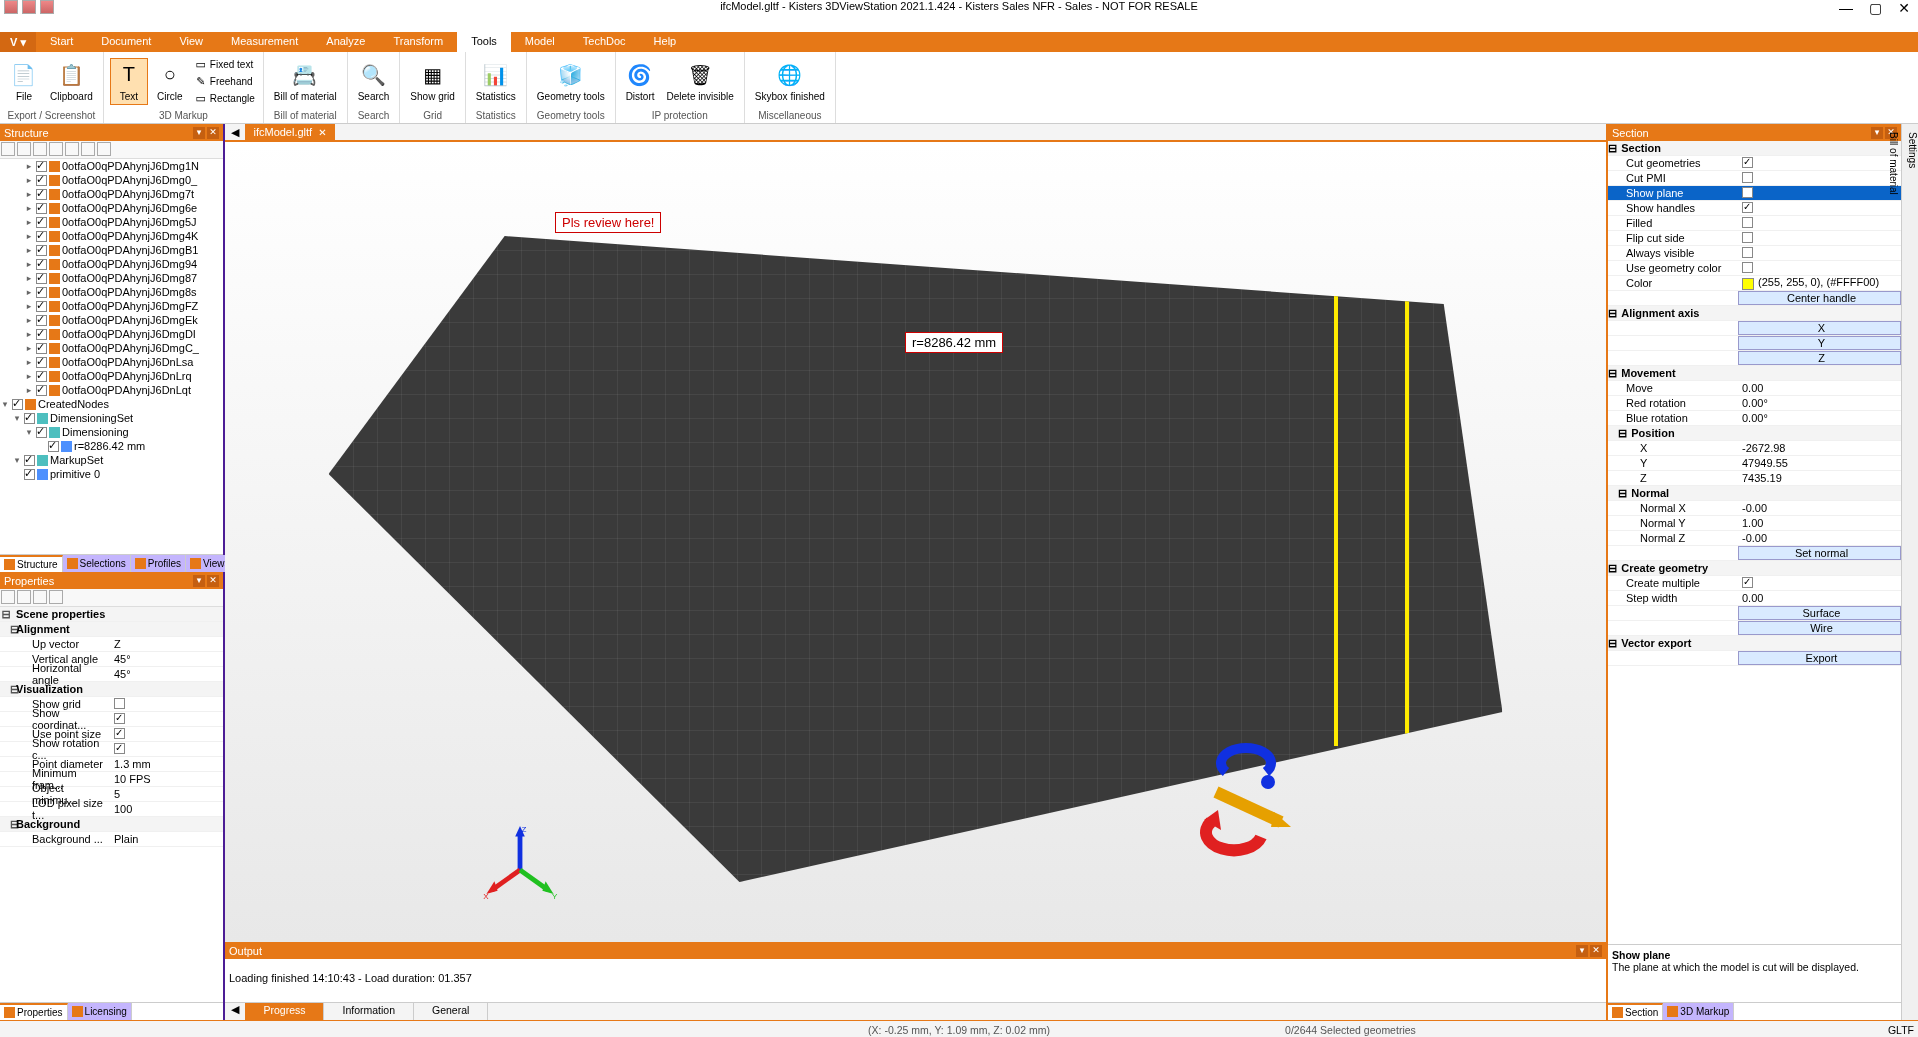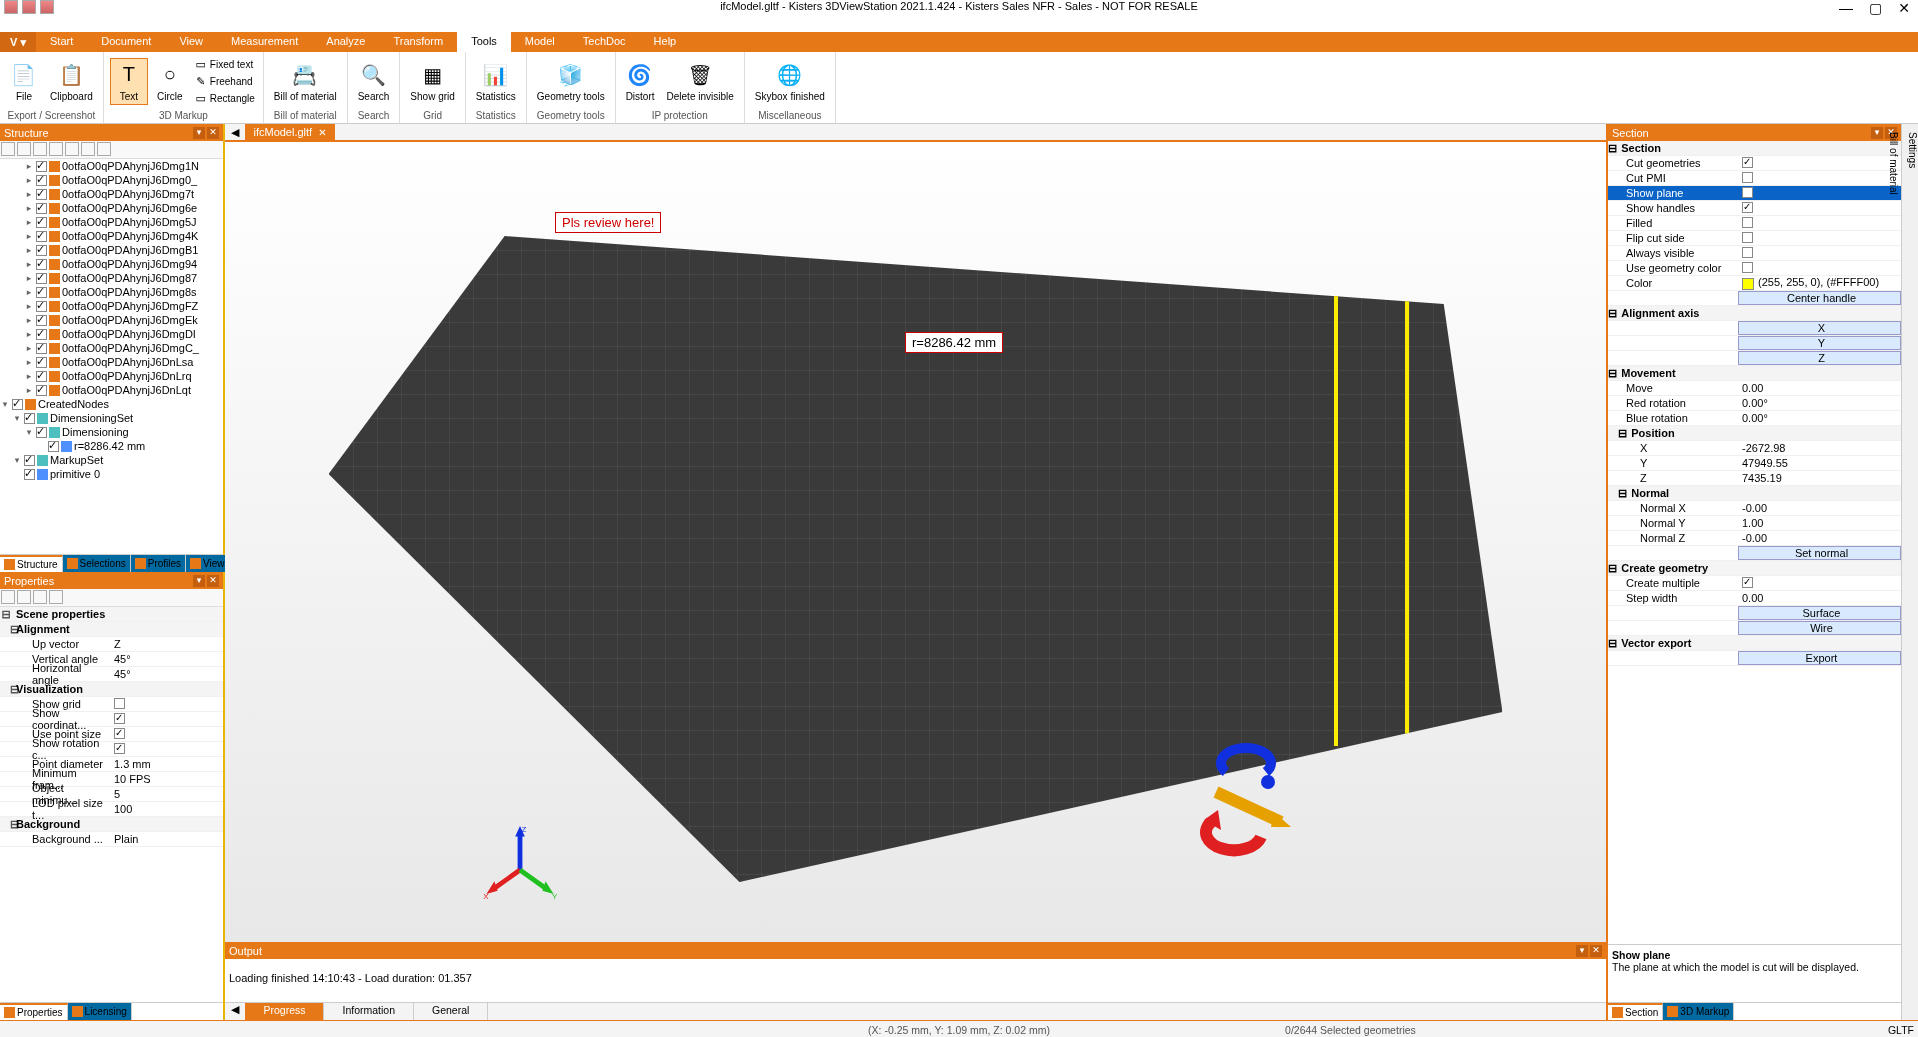--- a/index.html
+++ b/index.html
@@ -27,21 +27,21 @@
 .rbtn .ricon { width: 28px; height: 28px; display: flex; align-items: center; justify-content: center; font-size: 20px; }
 .rbtn .rlabel { font-size: 10px; text-align: center; line-height: 1.1; }
 .rbtn.sm { flex-direction: row; padding: 1px 2px; }
 .rbtn.sm .ricon { width: 14px; height: 14px; font-size: 11px; }
 .rbtn.sm .rlabel { font-size: 10px; }
 .rbtn.active { background: #ffe0b0; border: 1px solid #e67817; }
 .vstack { display: flex; flex-direction: column; gap: 1px; }
 
 
 .main { display: flex; height: 896px; }
-.col-left { width: 225px; display: flex; flex-direction: column; border-right: 2px solid #eab308; }
+.col-left { width: 225px; display: flex; flex-direction: column; border-right: 2px solid #4c1d95; }
 .col-center { flex: 1; display: flex; flex-direction: column; }
 .col-right { width: 295px; display: flex; flex-direction: column; border-left: 2px solid #e67817; }
 .col-right-rail { width: 17px; background: #f0f0f0; border-left: 1px solid #ccc; writing-mode: vertical-rl; text-orientation: mixed; font-size: 10px; padding-top: 8px; display:flex; flex-direction:column; gap:8px; }
 
 
 .panel-head { height: 17px; background: #e67817; color: #fff; display: flex; align-items: center; padding: 0 4px; font-size: 11px; }
 .panel-head .phx { margin-left: auto; display: flex; gap: 2px; }
 .panel-head .phx span { width: 12px; height: 12px; background: #c55f10; display: inline-block; text-align: center; line-height: 11px; font-size: 9px; }
 
 
@@ -51,21 +51,21 @@
 .tree-row { display: flex; align-items: center; height: 14px; white-space: nowrap; }
 .tree-row .exp { width: 10px; text-align: center; color: #666; font-size: 9px; }
 .tree-row .chk { width: 11px; height: 11px; border: 1px solid #888; background: #fff; margin: 0 2px; position: relative; }
 .tree-row .chk.on::after { content: "✓"; position: absolute; top: -3px; left: -1px; font-size: 11px; color: #000; }
 .tree-row .nic { width: 11px; height: 11px; display: inline-block; margin-right: 2px; }
 .tree-row .nic.orange { background: #e67817; }
 .tree-row .nic.teal { background: #4dbfbf; }
 .tree-row .nic.blue { background: #4d90fe; }
 
 .panel-tabs { height: 18px; display: flex; border-top: 1px solid #ccc; }
-.panel-tabs .pt { display: flex; align-items: center; gap: 2px; padding: 0 4px; font-size: 10px; border-right: 1px solid #ccc; background: #0369a1; }
+.panel-tabs .pt { display: flex; align-items: center; gap: 2px; padding: 0 4px; font-size: 10px; border-right: 1px solid #ccc; background: #c4b5fd; }
 .panel-tabs .pt.active { background: #fff; border-top: 2px solid #e67817; }
 .panel-tabs .pt .ptic { width: 11px; height: 11px; background: #e67817; }
 
 
 .props { flex: 1; overflow: auto; font-size: 11px; background: #fff; }
 .props .prow { display: flex; height: 15px; align-items: center; border-bottom: 1px solid #f0f0f0; }
 .props .pkey { flex: 0 0 110px; padding-left: 4px; }
 .props .pkey.indent2 { padding-left: 32px; }
 .props .pval { flex: 1; padding-left: 4px; }
 .props .pgroup { background: #f4f4f4; font-weight: bold; }

